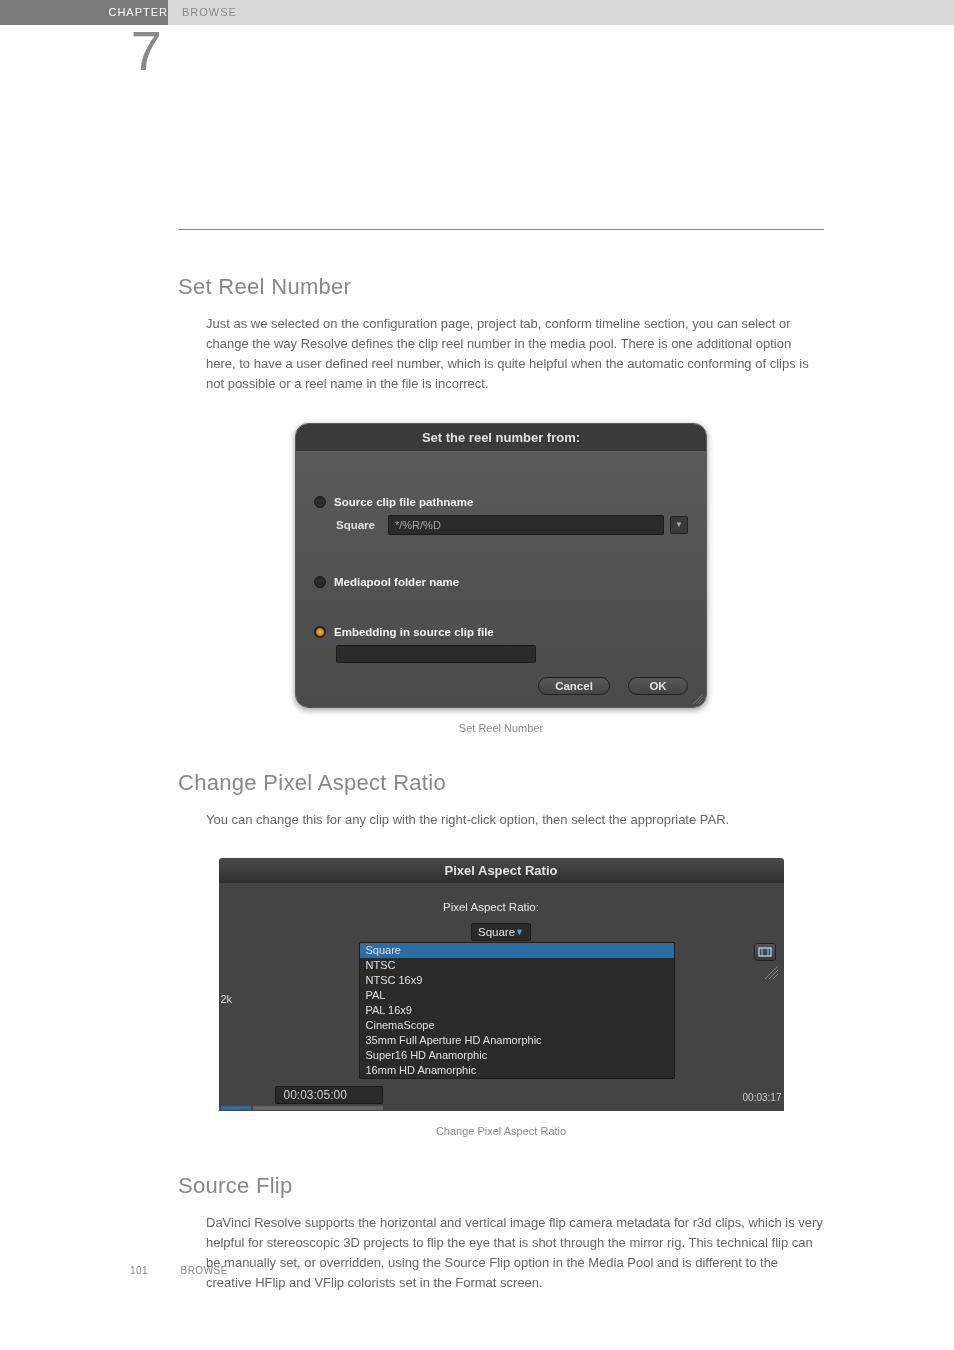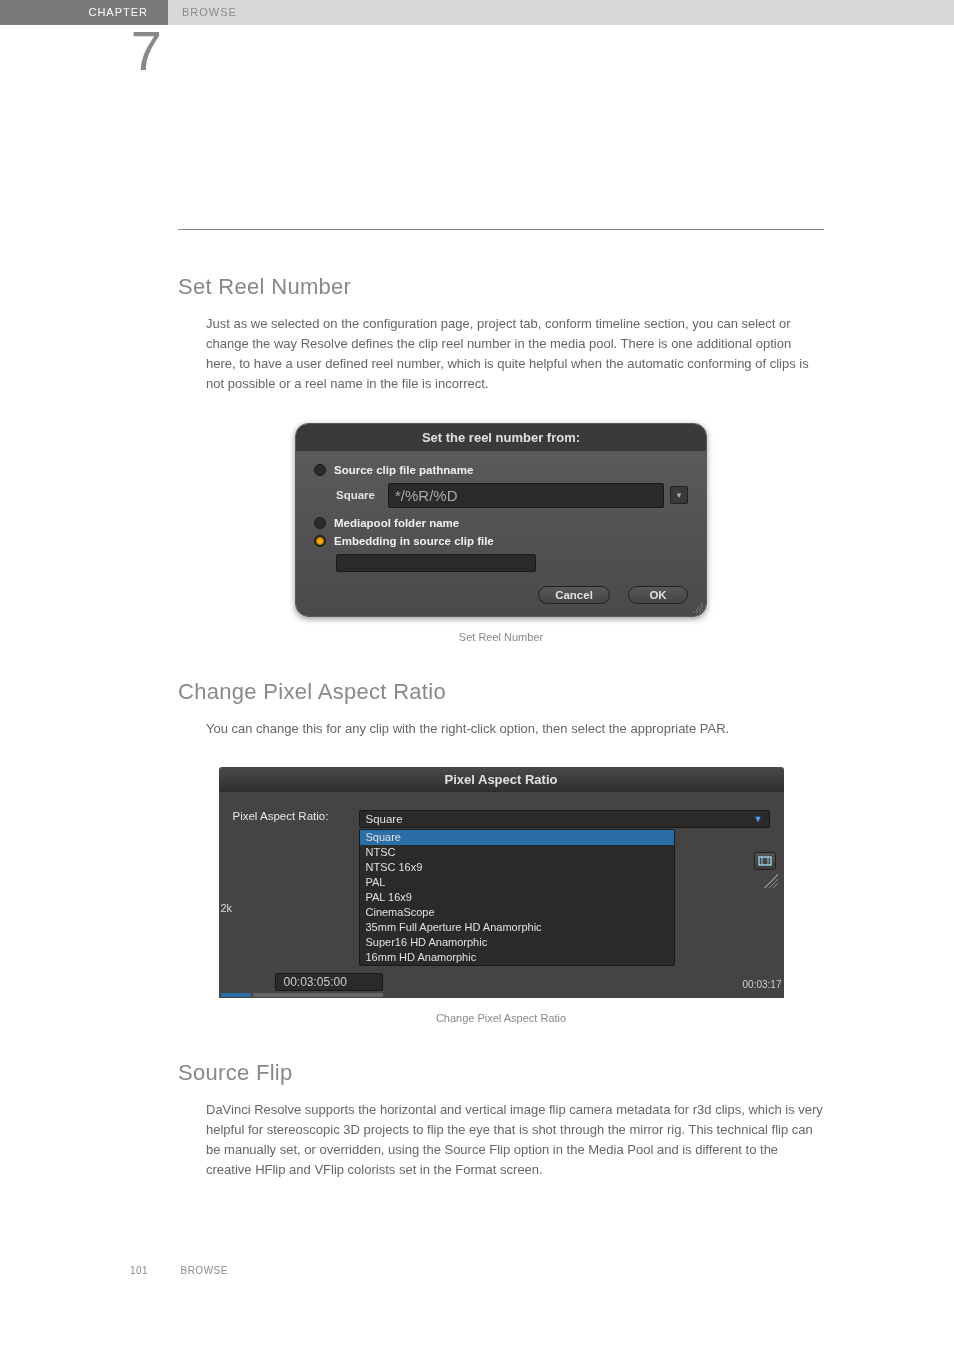--- a/index.html
+++ b/index.html
@@ -12,21 +12,21 @@
     }
     .header-bar {
       display: flex;
       height: 25px;
     }
     .header-chapter {
       background: #7a7a7a;
       color: #ffffff;
       width: 168px;
       text-align: right;
-      padding-right: 20px;
+      padding-right: 0;
       font-size: 11px;
       line-height: 25px;
       letter-spacing: 1px;
     }
     .header-browse {
       background: #d8d8d8;
       color: #8a8a8a;
       flex: 1;
       padding-left: 14px;
       font-size: 11px;
@@ -92,20 +92,21 @@
       background: linear-gradient(#5a5a5a, #4a4a4a);
       padding: 10px 18px 12px 18px;
     }
     .radio-row {
       display: flex;
       align-items: center;
       color: #f0f0f0;
       font-size: 11.5px;
       font-weight: bold;
       padding: 3px 0;
+      margin-top: 32px;
     }
     .radio-outer {
       width: 12px;
       height: 12px;
       border-radius: 50%;
       background: #2a2a2a;
       border: 1px solid #1a1a1a;
       margin-right: 8px;
       display: inline-flex;
       align-items: center;
@@ -130,21 +131,21 @@
       color: #e0e0e0;
       font-size: 11.5px;
       font-weight: bold;
       width: 46px;
     }
     .pattern-input {
       background: #2a2a2a;
       border: 1px solid #1a1a1a;
       border-radius: 2px;
       color: #aaa;
-      font-size: 15px;
+      font-size: 11px;
       padding: 3px 6px;
       flex: 1;
     }
     .pattern-dd {
       width: 18px;
       height: 18px;
       background: #3a3a3a;
       border: 1px solid #222;
       border-radius: 2px;
       display: flex;
@@ -216,21 +217,23 @@
       border-top-left-radius: 3px;
       border-top-right-radius: 3px;
     }
     .par-body {
       background: #444;
       padding: 18px 14px 4px 14px;
       position: relative;
     }
     .par-row {
       display: flex;
+      align-items: center;
       gap: 10px;
+      flex-direction: column;
     }
     .par-label {
       color: #e8e8e8;
       font-size: 11.5px;
       width: 116px;
     }
     .par-select {
       background: #2a2a2a;
       border: 1px solid #1a1a1a;
       border-radius: 2px;

